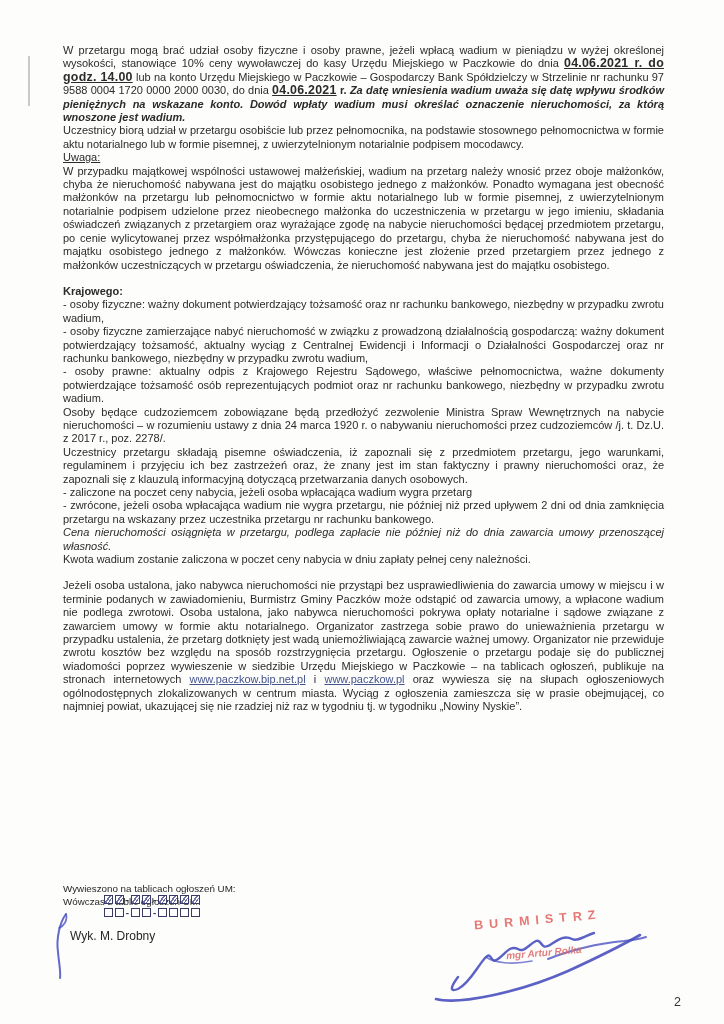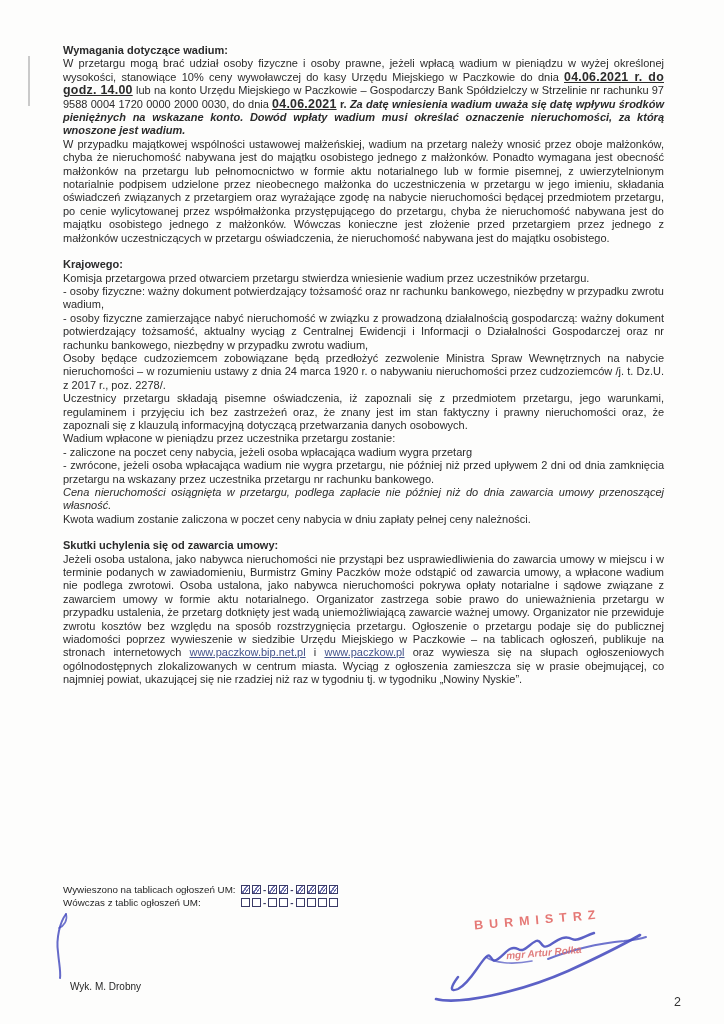--- a/index.html
+++ b/index.html
@@ -12,63 +12,62 @@
   .r-n{}
   .r-b{font-weight:700;}
   .r-u{text-decoration:underline;}
   .r-bu{font-weight:700;text-decoration:underline;font-size:12.4px;letter-spacing:.25px;line-height:1;}
   .r-bi{font-weight:700;font-style:italic;}
   .r-i{font-style:italic;}
   a.r-link{color:#44548c;cursor:pointer;}
   .scan-line{position:absolute;left:28px;top:56px;width:2px;height:50px;background:#bdbdbd;opacity:.8;}
   
   .footer{position:absolute;left:63px;top:883px;font-size:9.8px;color:#262626;}
-  .boxrow{display:flex;align-items:center;height:13px;}
+  .boxrow{display:flex;align-items:center;height:13px;flex-direction:column;}
   .boxlabel{width:178px;}
   .dgroup{display:flex;gap:2px;}
   .dsep{margin:0 2px;font-weight:700;color:#33335e;}
   .dbx{width:9px;height:9px;border:1.4px solid #3a3a66;background:#fff;position:relative;box-sizing:border-box;}
   .dbx.filled::after{content:"";position:absolute;left:0;top:0;right:0;bottom:0;
      background:linear-gradient(125deg,transparent 34%,#3f4290 34%,#3f4290 52%,transparent 52%,transparent 64%,#3f4290 64%,#3f4290 74%,transparent 74%);
      opacity:.75;}
-  .wyk{position:absolute;left:70px;top:981px;font-size:10px;color:#262626;}
+  .wyk{position:absolute;left:70px;top:929px;font-size:12px;color:#262626;}
   .paraf{position:absolute;left:52px;top:912px;}
   
   .stamp-title{position:absolute;left:474px;top:913px;font-size:12.5px;font-weight:600;
      letter-spacing:6px;color:#e26663;transform:rotate(-5deg);opacity:.88;}
   .stamp-name{position:absolute;left:506px;top:947px;font-size:10px;font-weight:600;font-style:italic;
      color:#dd7070;transform:rotate(-5deg);opacity:.9;}
   .signature{position:absolute;left:428px;top:913px;}
   .pagenum{position:absolute;left:674px;top:995px;font-size:12.5px;color:#333;}
 </style>
 </head>
 <body>
 
 <div class="page">
 
   <div class="scan-line"></div>
 
   <div class="content">
-      <div class="para heading"><span class="r-b">Wymagania dotyczące wadium:</span></div>
       <div class="para"><span class="r-n">W przetargu mogą brać udział osoby fizyczne i osoby prawne, jeżeli wpłacą wadium w pieniądzu w wyżej określonej wysokości, stanowiące 10% ceny wywoławczej do kasy Urzędu Miejskiego w Paczkowie do dnia </span><span class="r-bu">04.06.2021 r. do godz. 14.00</span><span class="r-n"> lub na konto Urzędu Miejskiego w Paczkowie – Gospodarczy Bank Spółdzielczy w Strzelinie nr rachunku 97 9588 0004 1720 0000 2000 0030, do dnia </span><span class="r-bu">04.06.2021</span><span class="r-b"> r. </span><span class="r-bi">Za datę wniesienia wadium uważa się datę wpływu środków pieniężnych na wskazane konto. Dowód wpłaty wadium musi określać oznaczenie nieruchomości, za którą wnoszone jest wadium.</span></div>
+      <div class="para"><span class="r-n">Uczestnicy biorą udział w przetargu osobiście lub przez pełnomocnika, na podstawie stosownego pełnomocnictwa w formie aktu notarialnego lub w formie pisemnej, z uwierzytelnionym notarialnie podpisem mocodawcy.</span></div>
+      <div class="para"><span class="r-u">Uwaga:</span></div>
       <div class="para"><span class="r-n">W przypadku majątkowej wspólności ustawowej małżeńskiej, wadium na przetarg należy wnosić przez oboje małżonków, chyba że nieruchomość nabywana jest do majątku osobistego jednego z małżonków. Ponadto wymagana jest obecność małżonków na przetargu lub pełnomocnictwo w formie aktu notarialnego lub w formie pisemnej, z uwierzytelnionym notarialnie podpisem udzielone przez nieobecnego małżonka do uczestniczenia w przetargu w jego imieniu, składania oświadczeń związanych z przetargiem oraz wyrażające zgodę na nabycie nieruchomości będącej przedmiotem przetargu, po cenie wylicytowanej przez współmałżonka przystępującego do przetargu, chyba że nieruchomość nabywana jest do majątku osobistego jednego z małżonków. Wówczas konieczne jest złożenie przed przetargiem przez jednego z małżonków uczestniczących w przetargu oświadczenia, że nieruchomość nabywana jest do majątku osobistego.</span></div>
       <div class="spacer"></div>
       <div class="para heading"><span class="r-b">Krajowego:</span></div>
-      <div class="para"><span class="r-n">Komisja przetargowa przed otwarciem przetargu stwierdza wniesienie wadium przez uczestników przetargu.</span></div>
       <div class="para"><span class="r-n">- osoby fizyczne: ważny dokument potwierdzający tożsamość oraz nr rachunku bankowego, niezbędny w przypadku zwrotu wadium,</span></div>
       <div class="para"><span class="r-n">- osoby fizyczne zamierzające nabyć nieruchomość w związku z prowadzoną działalnością gospodarczą: ważny dokument potwierdzający tożsamość, aktualny wyciąg z Centralnej Ewidencji i Informacji o Działalności Gospodarczej oraz nr rachunku bankowego, niezbędny w przypadku zwrotu wadium,</span></div>
+      <div class="para"><span class="r-n">- osoby prawne: aktualny odpis z Krajowego Rejestru Sądowego, właściwe pełnomocnictwa, ważne dokumenty potwierdzające tożsamość osób reprezentujących podmiot oraz nr rachunku bankowego, niezbędny w przypadku zwrotu wadium.</span></div>
       <div class="para"><span class="r-n">Osoby będące cudzoziemcem zobowiązane będą przedłożyć zezwolenie Ministra Spraw Wewnętrznych na nabycie nieruchomości – w rozumieniu ustawy z dnia 24 marca 1920 r. o nabywaniu nieruchomości przez cudzoziemców /j. t. Dz.U. z 2017 r., poz. 2278/.</span></div>
       <div class="para"><span class="r-n">Uczestnicy przetargu składają pisemne oświadczenia, iż zapoznali się z przedmiotem przetargu, jego warunkami, regulaminem i przyjęciu ich bez zastrzeżeń oraz, że znany jest im stan faktyczny i prawny nieruchomości oraz, że zapoznali się z klauzulą informacyjną dotyczącą przetwarzania danych osobowych.</span></div>
-      <div class="para"><span class="r-n">Wadium wpłacone w pieniądzu przez uczestnika przetargu zostanie:</span></div>
       <div class="para"><span class="r-n">- zaliczone na poczet ceny nabycia, jeżeli osoba wpłacająca wadium wygra przetarg</span></div>
       <div class="para"><span class="r-n">- zwrócone, jeżeli osoba wpłacająca wadium nie wygra przetargu, nie później niż przed upływem 2 dni od dnia zamknięcia przetargu na wskazany przez uczestnika przetargu nr rachunku bankowego.</span></div>
       <div class="para"><span class="r-i">Cena nieruchomości osiągnięta w przetargu, podlega zapłacie nie później niż do dnia zawarcia umowy przenoszącej własność.</span></div>
       <div class="para"><span class="r-n">Kwota wadium zostanie zaliczona w poczet ceny nabycia w dniu zapłaty pełnej ceny należności.</span></div>
       <div class="spacer"></div>
-      <div class="para heading"><span class="r-b">Skutki uchylenia się od zawarcia umowy:</span></div>
       <div class="para"><span class="r-n">Jeżeli osoba ustalona, jako nabywca nieruchomości nie przystąpi bez usprawiedliwienia do zawarcia umowy w miejscu i w terminie podanych w zawiadomieniu, Burmistrz Gminy Paczków może odstąpić od zawarcia umowy, a wpłacone wadium nie podlega zwrotowi. Osoba ustalona, jako nabywca nieruchomości pokrywa opłaty notarialne i sądowe związane z zawarciem umowy w formie aktu notarialnego. Organizator zastrzega sobie prawo do unieważnienia przetargu w przypadku ustalenia, że przetarg dotknięty jest wadą uniemożliwiającą zawarcie ważnej umowy. Organizator nie przewiduje zwrotu kosztów bez względu na sposób rozstrzygnięcia przetargu. Ogłoszenie o przetargu podaje się do publicznej wiadomości poprzez wywieszenie w siedzibie Urzędu Miejskiego w Paczkowie – na tablicach ogłoszeń, publikuje na stronach internetowych </span><a class="r-link" href="#">www.paczkow.bip.net.pl</a><span class="r-n"> i </span><a class="r-link" href="#">www.paczkow.pl</a><span class="r-n"> oraz wywiesza się na słupach ogłoszeniowych ogólnodostępnych zlokalizowanych w centrum miasta. Wyciąg z ogłoszenia zamieszcza się w prasie obejmującej, co najmniej powiat, ukazującej się nie rzadziej niż raz w tygodniu tj. w tygodniku „Nowiny Nyskie”.</span></div>
     </div>
 
   <div class="footer">
     <div class="boxrow">
       <span class="boxlabel">Wywieszono na tablicach ogłoszeń UM:</span>
       <span class="boxes" style="display: inline-flex; align-items: center;">
           <span class="dgroup">
             <span class="dbx filled"></span>
             <span class="dbx filled"></span>

